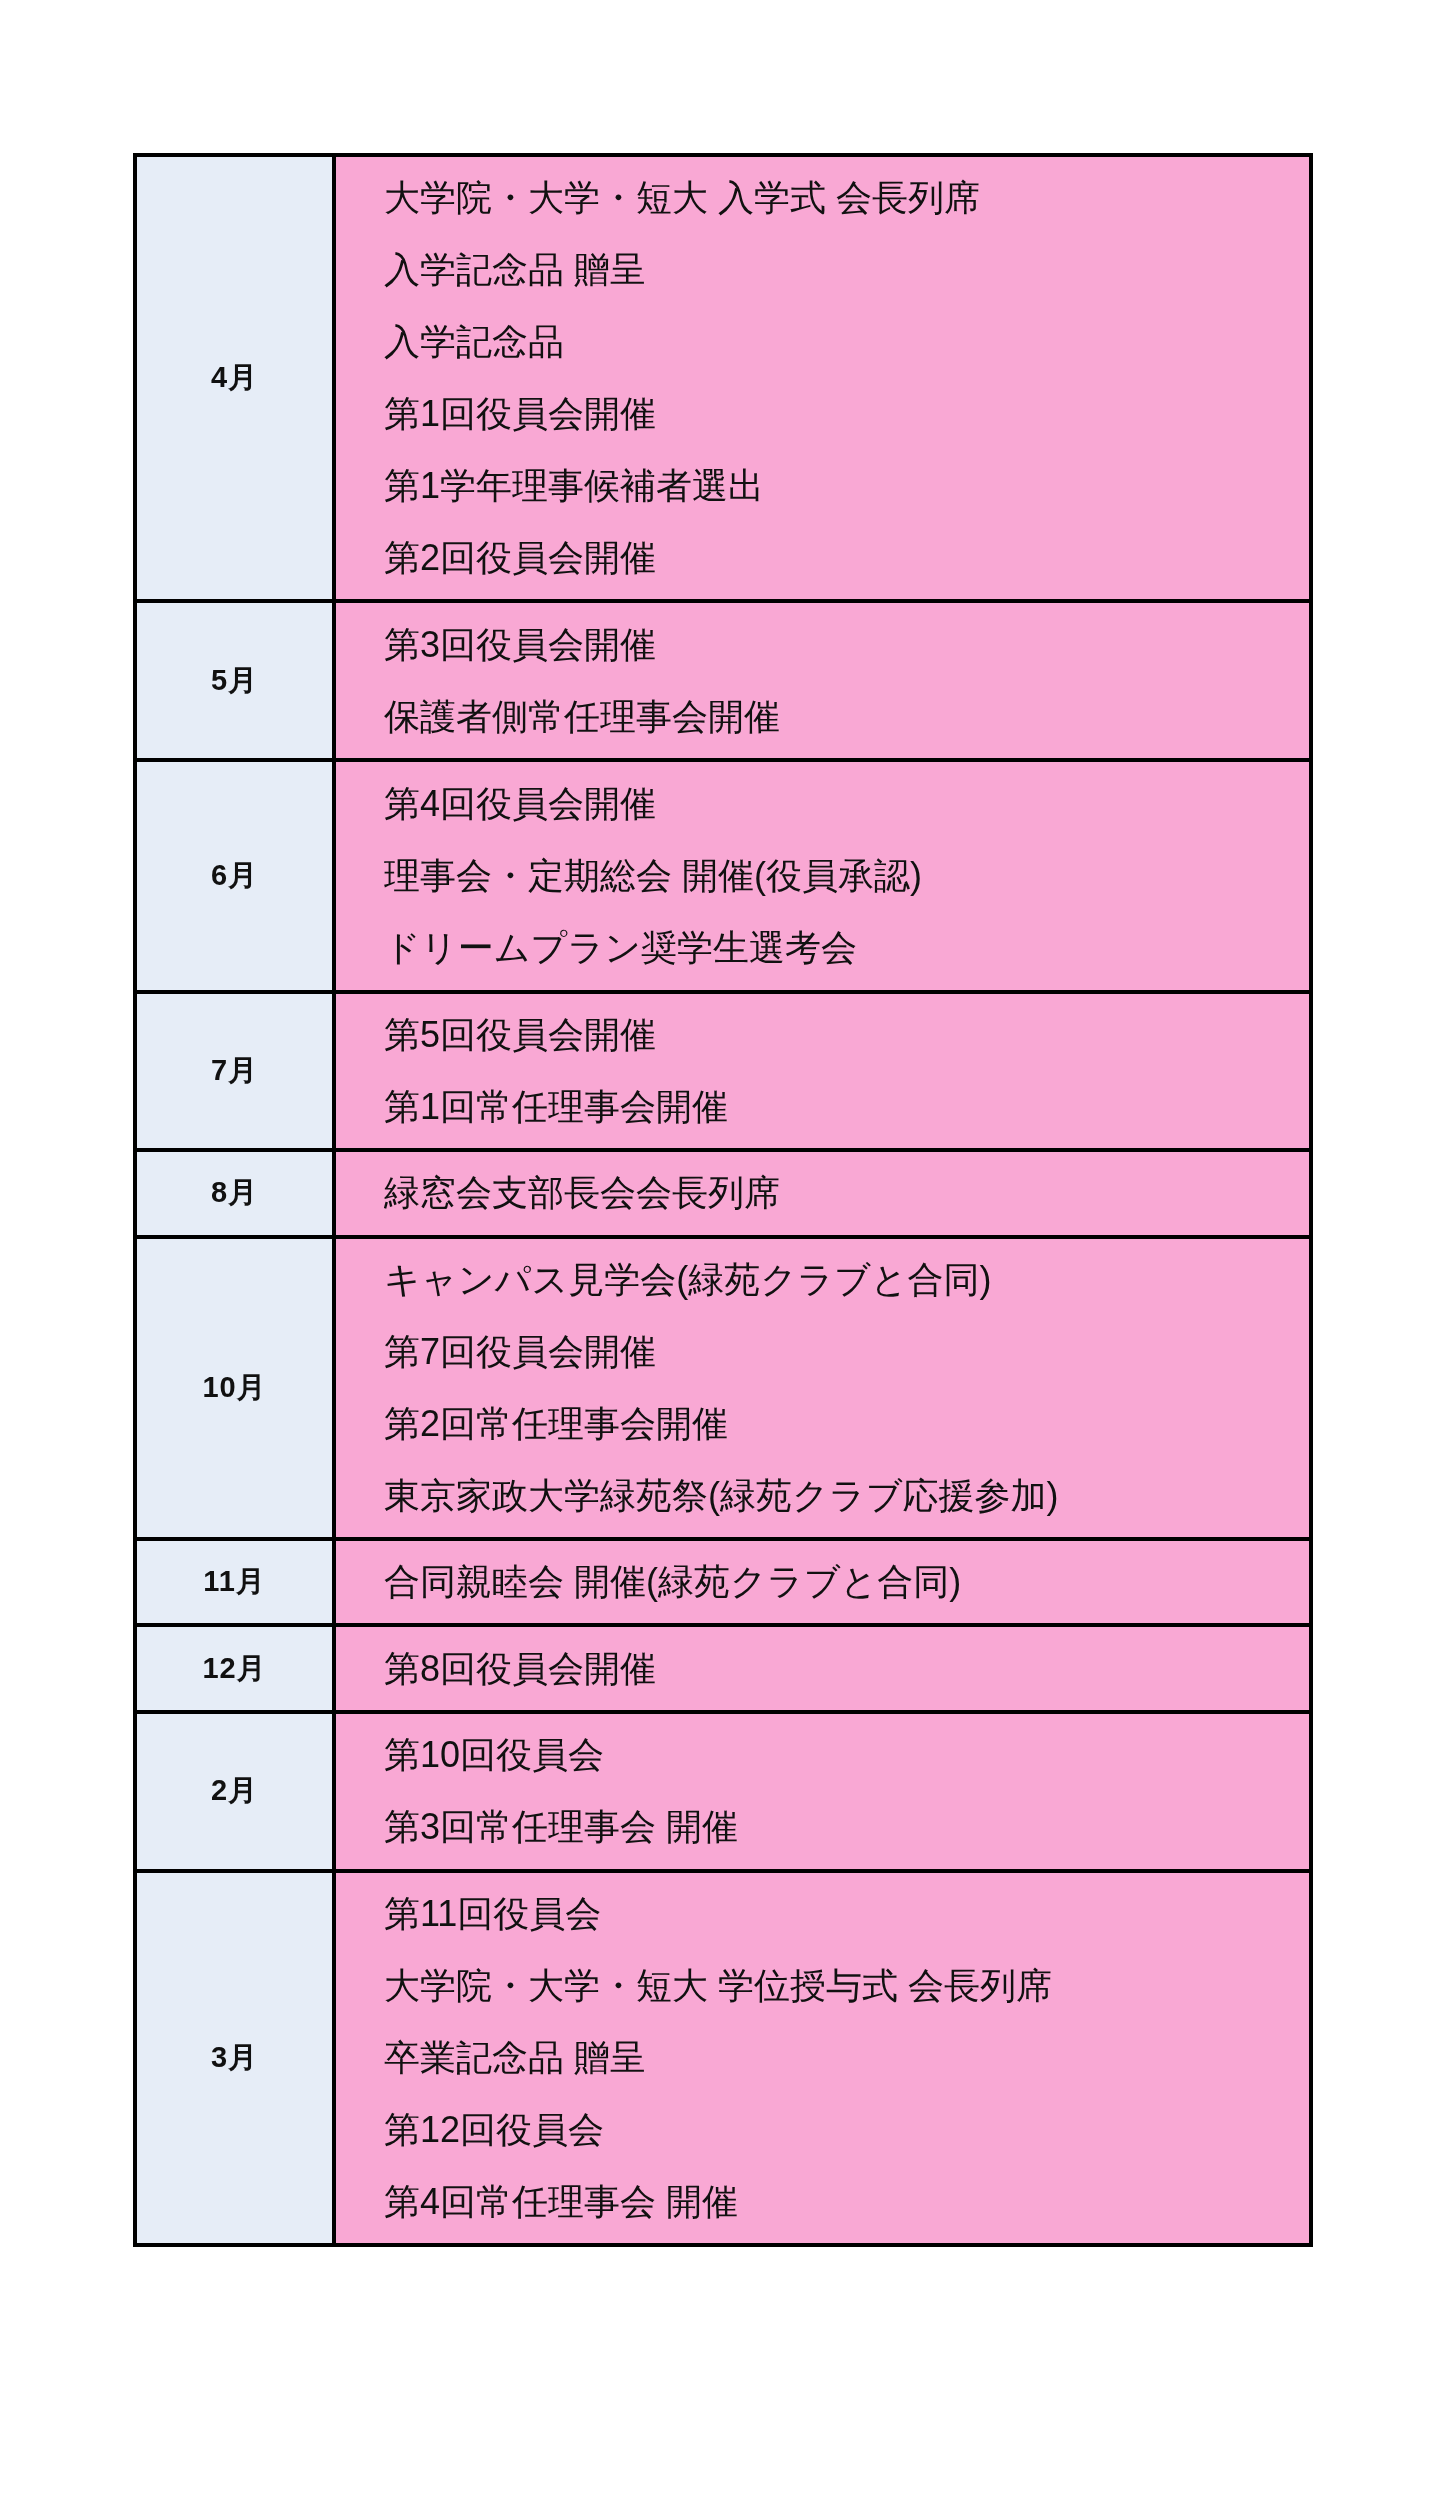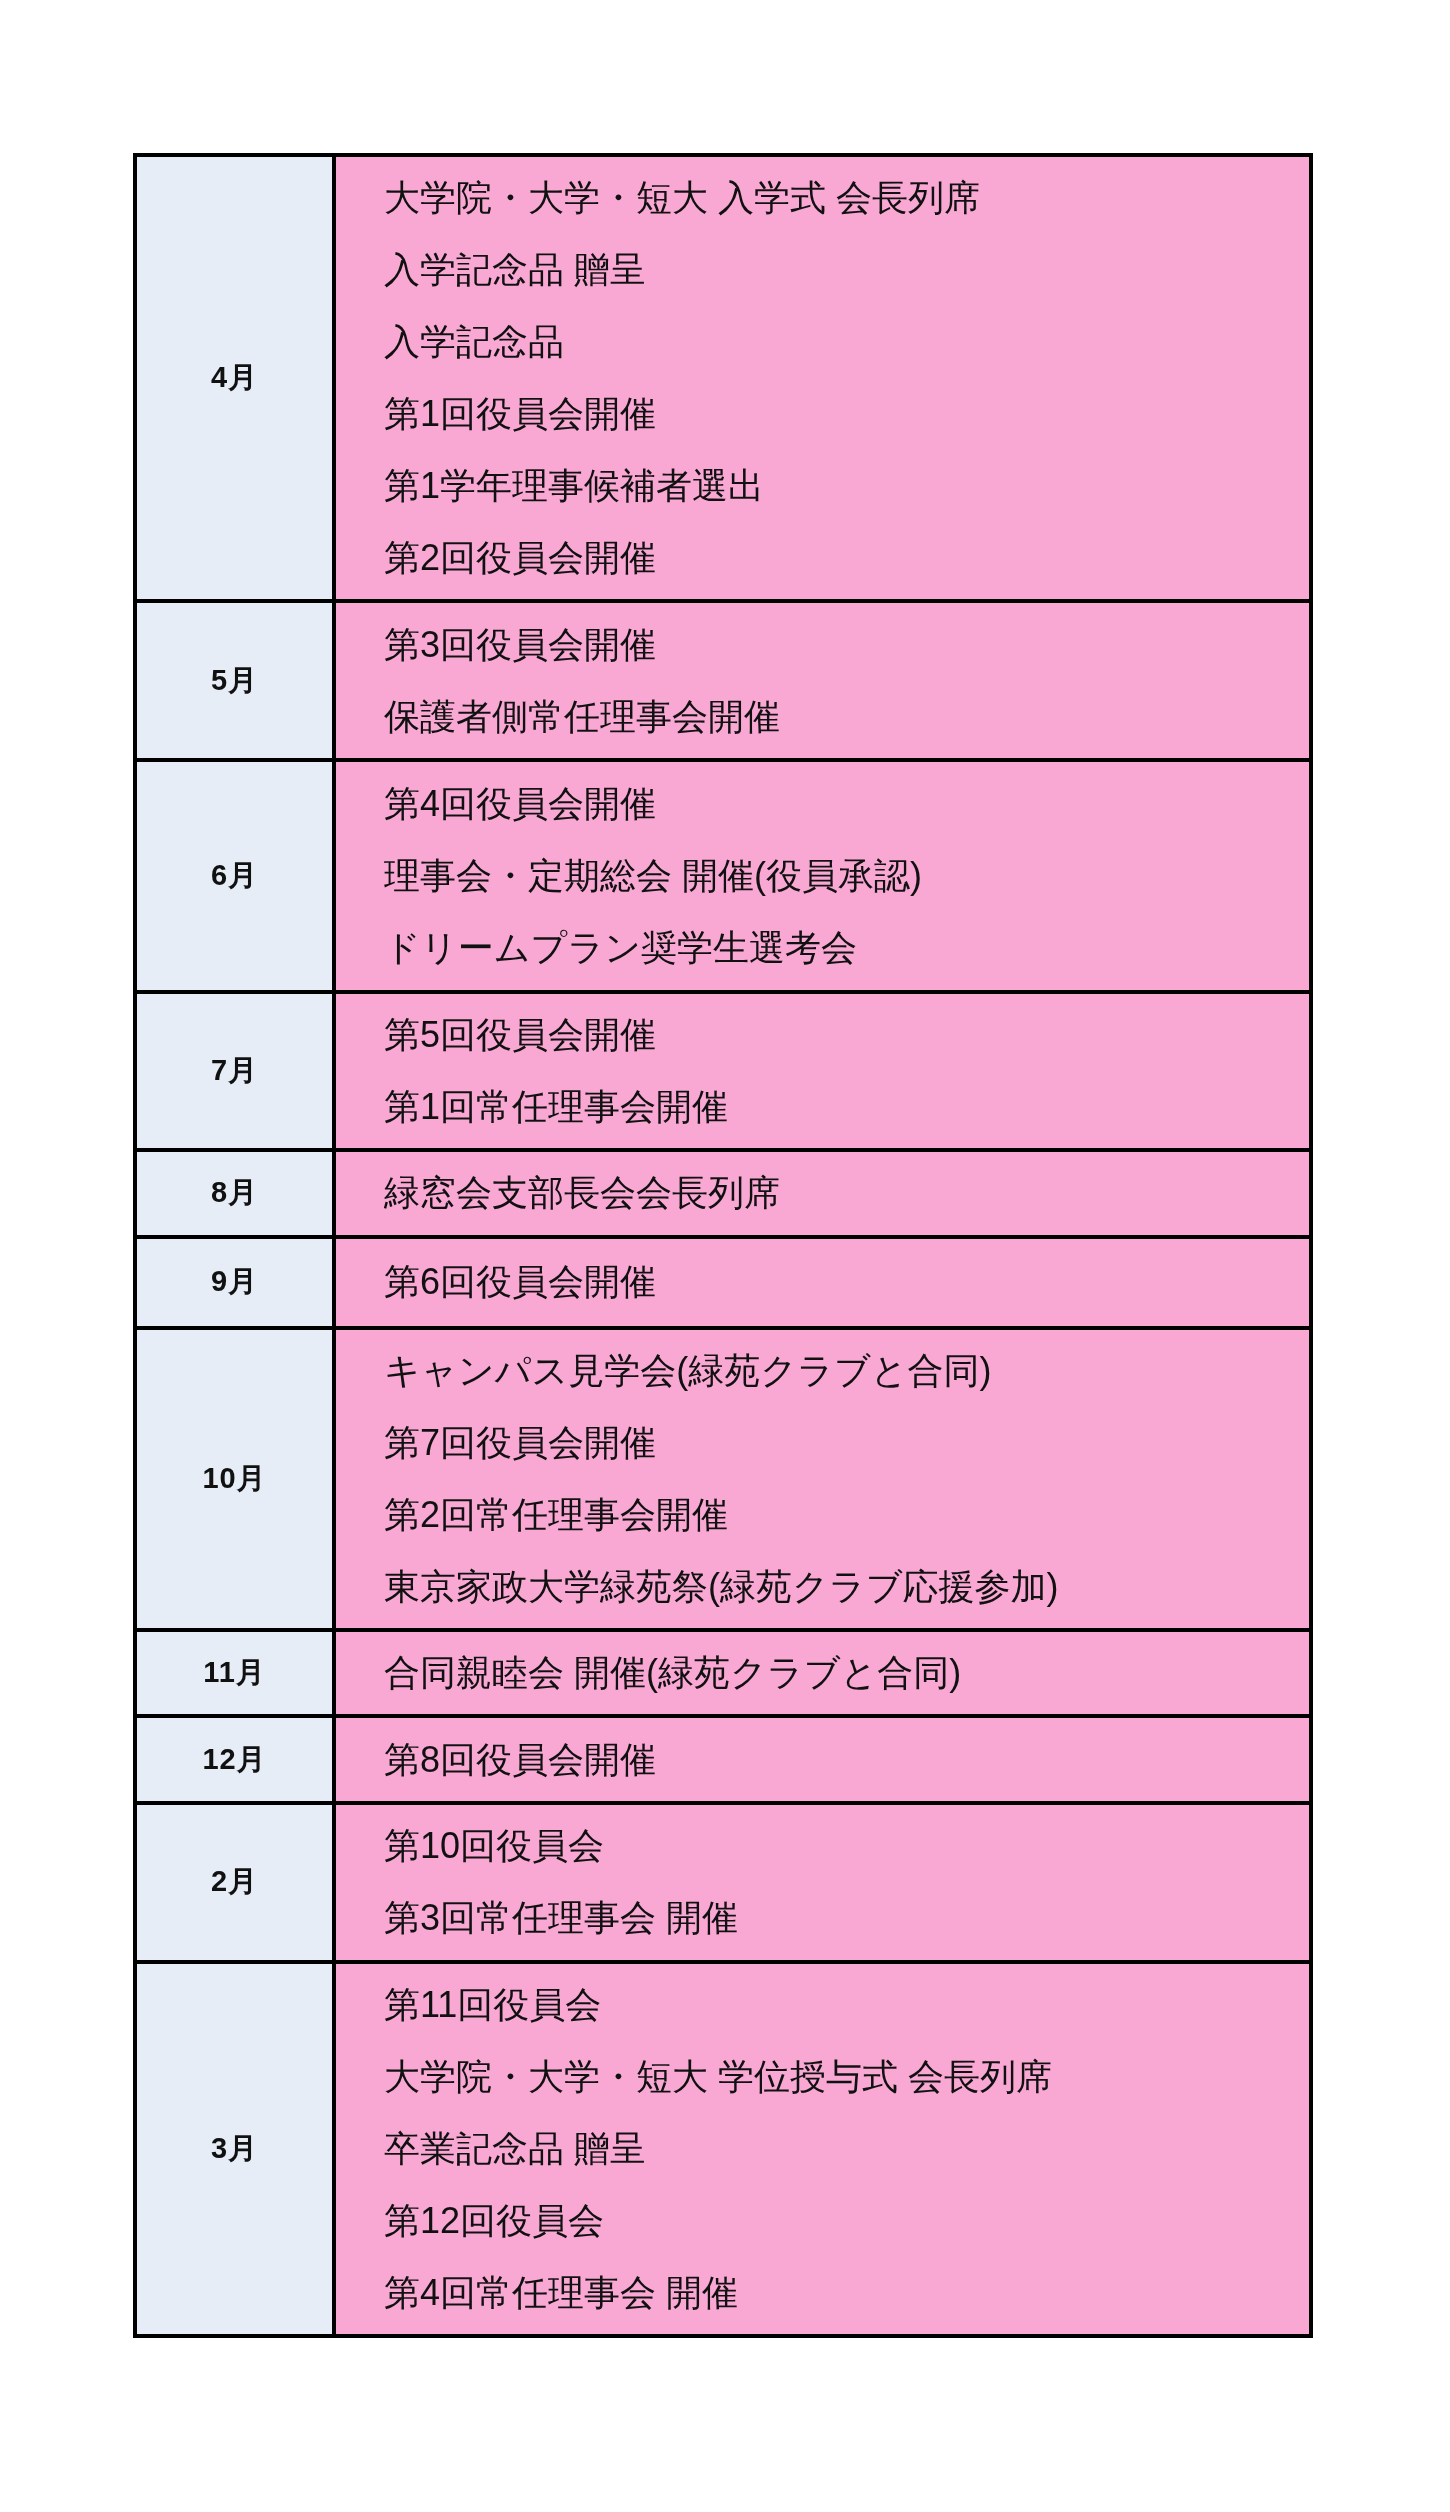--- a/index.html
+++ b/index.html
@@ -89,26 +89,20 @@
             <div class="schedule-item">第5回役員会開催</div>
             <div class="schedule-item">第1回常任理事会開催</div>
           </td>
         </tr>
         <tr style="height: 86px;">
           <td class="month-cell"><span>8月</span></td>
           <td class="events-cell">
             <div class="schedule-item">緑窓会支部長会会長列席</div>
           </td>
         </tr>
-        <tr style="height: 91px;">
-          <td class="month-cell"><span>9月</span></td>
-          <td class="events-cell">
-            <div class="schedule-item">第6回役員会開催</div>
-          </td>
-        </tr>
         <tr style="height: 288px;">
           <td class="month-cell"><span>10月</span></td>
           <td class="events-cell">
             <div class="schedule-item">キャンパス見学会(緑苑クラブと合同)</div>
             <div class="schedule-item">第7回役員会開催</div>
             <div class="schedule-item">第2回常任理事会開催</div>
             <div class="schedule-item">東京家政大学緑苑祭(緑苑クラブ応援参加)</div>
           </td>
         </tr>
         <tr style="height: 83px;">

